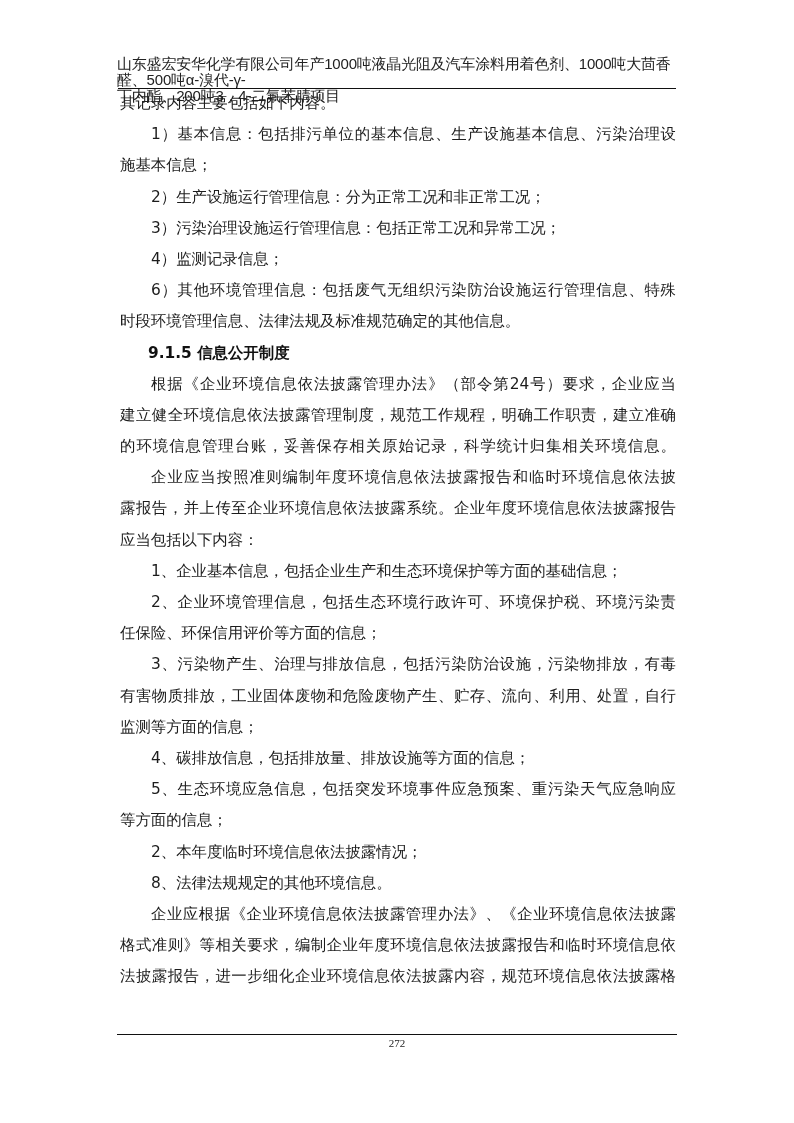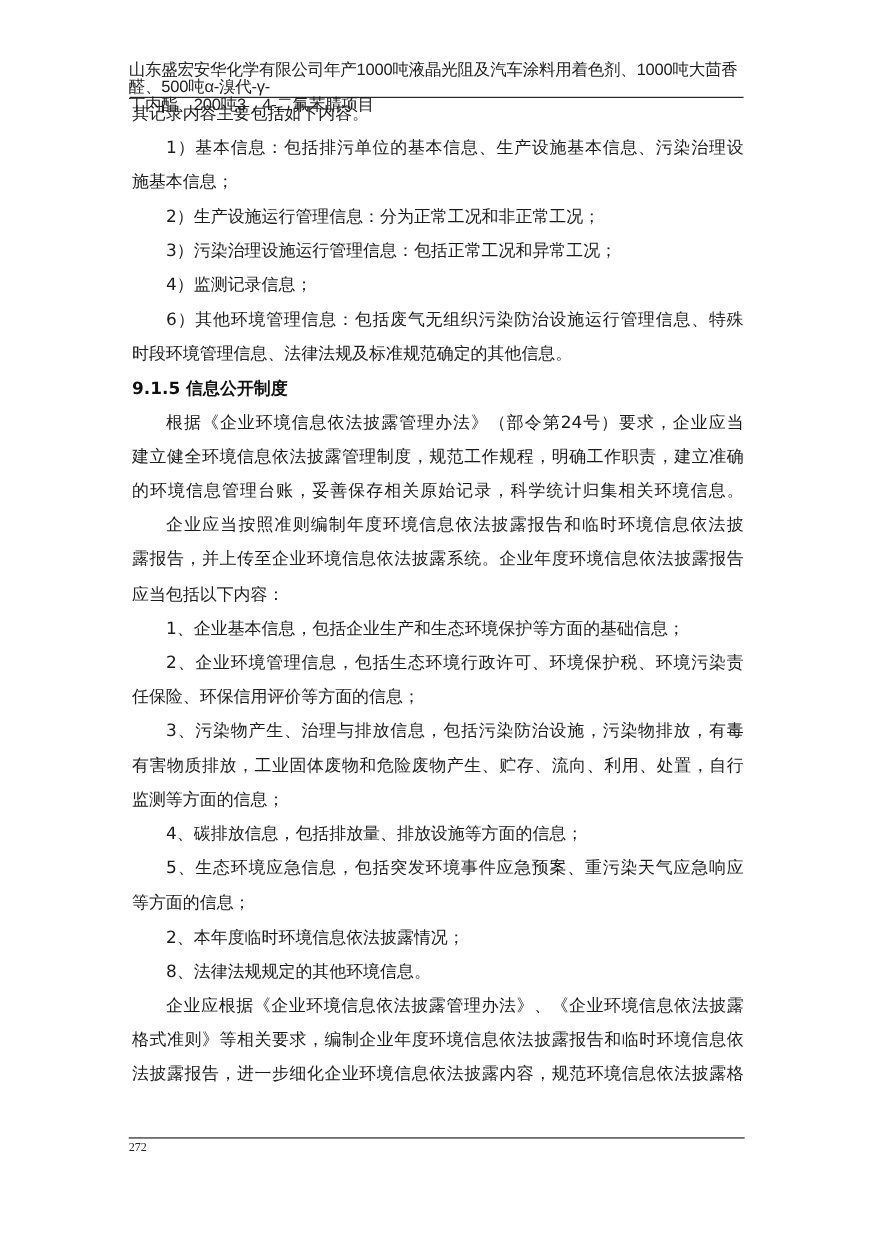--- a/index.html
+++ b/index.html
@@ -54,34 +54,36 @@
   .line.end {
     text-align-last: left;
   }
   .line.indent {
     padding-left: 31px;
   }
   .line.heading {
     font-weight: bold;
     text-align-last: left;
     color: #111;
+    margin-left: 28px;
   }
   .footer-rule {
     position: absolute;
     left: 117px;
     top: 1034px;
     width: 560px;
     height: 0;
     border-top: 1px solid #111;
   }
   .page-number {
     position: absolute;
     left: 117px;
     top: 1036px;
     width: 560px;
+    text-align: center;
     font-size: 11px;
     line-height: 14px;
     font-family: "Liberation Serif", "DejaVu Serif", serif;
     color: #222;
   }
 </style>
 </head>
 <body>
 
 <div class="page-header">

